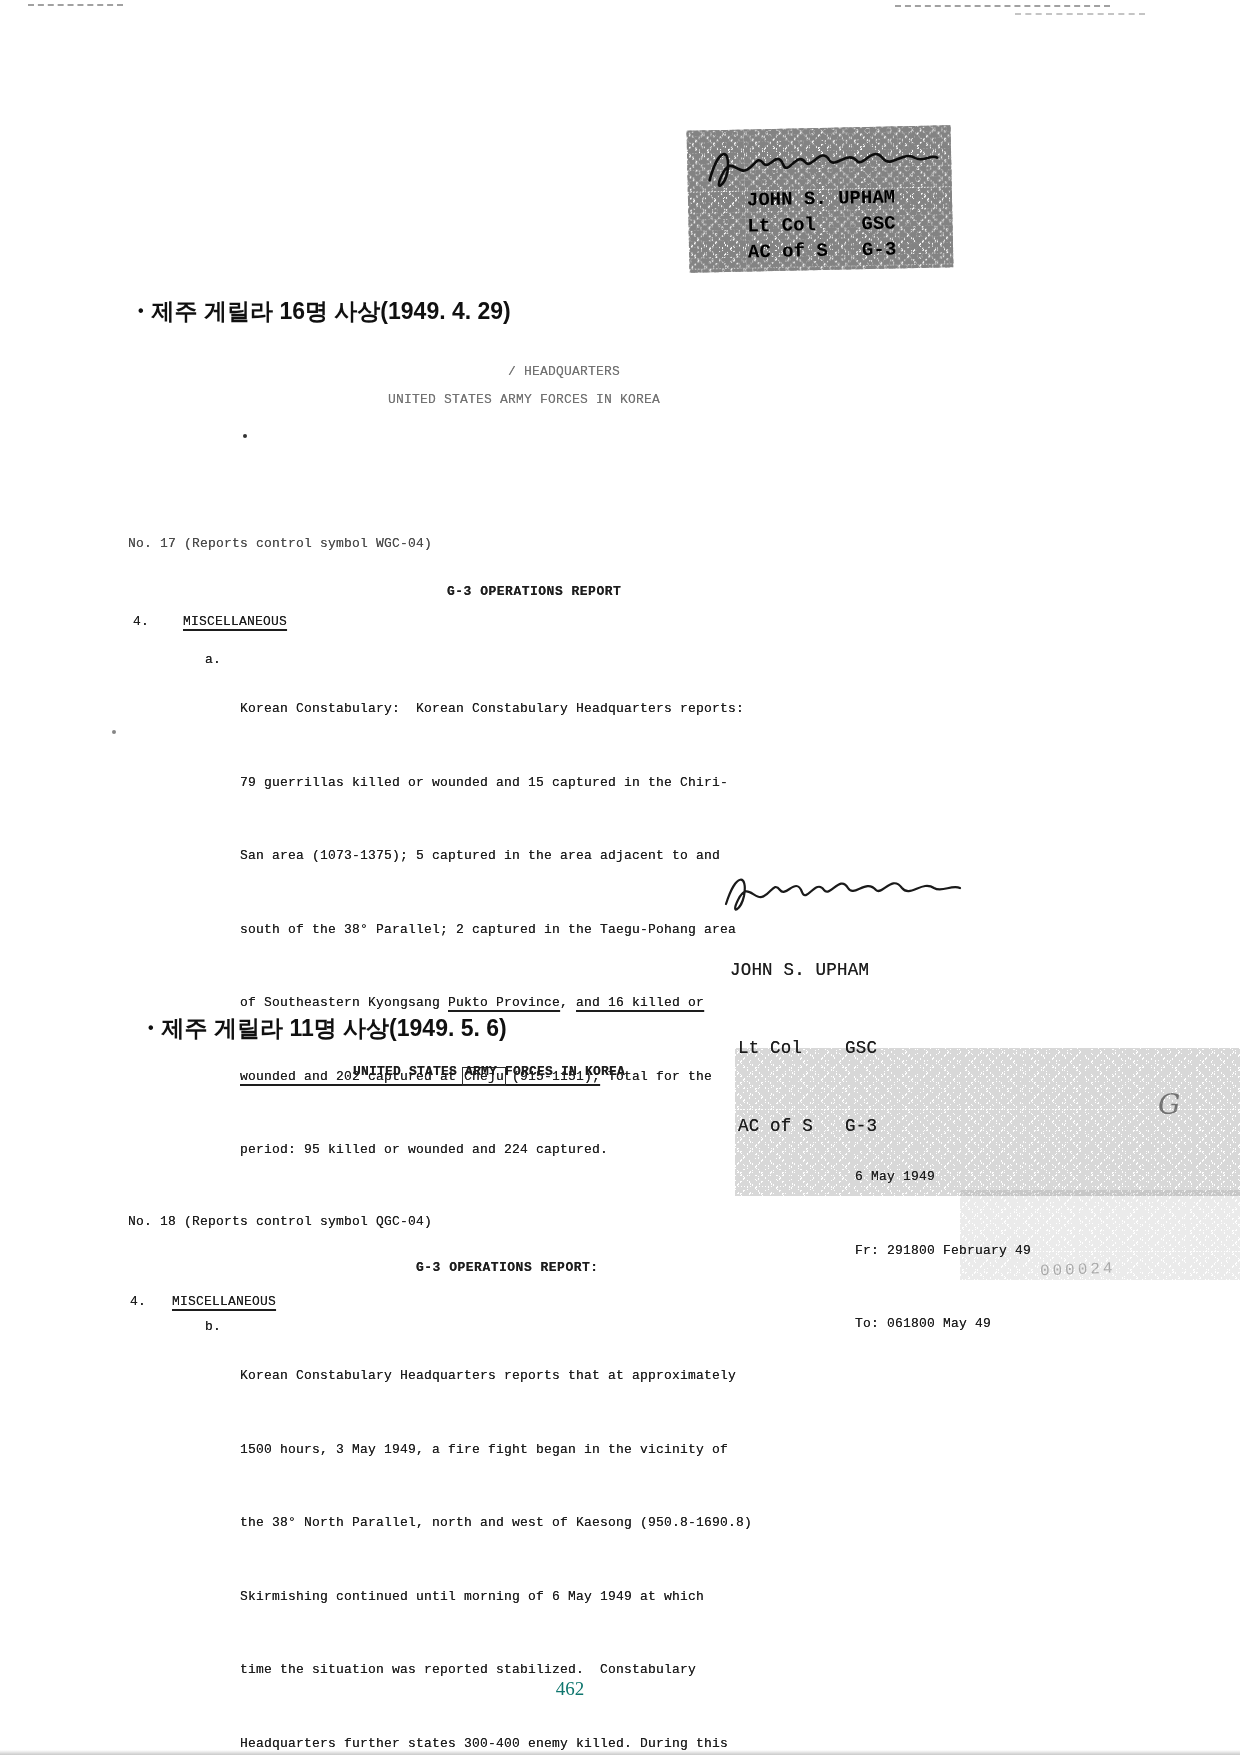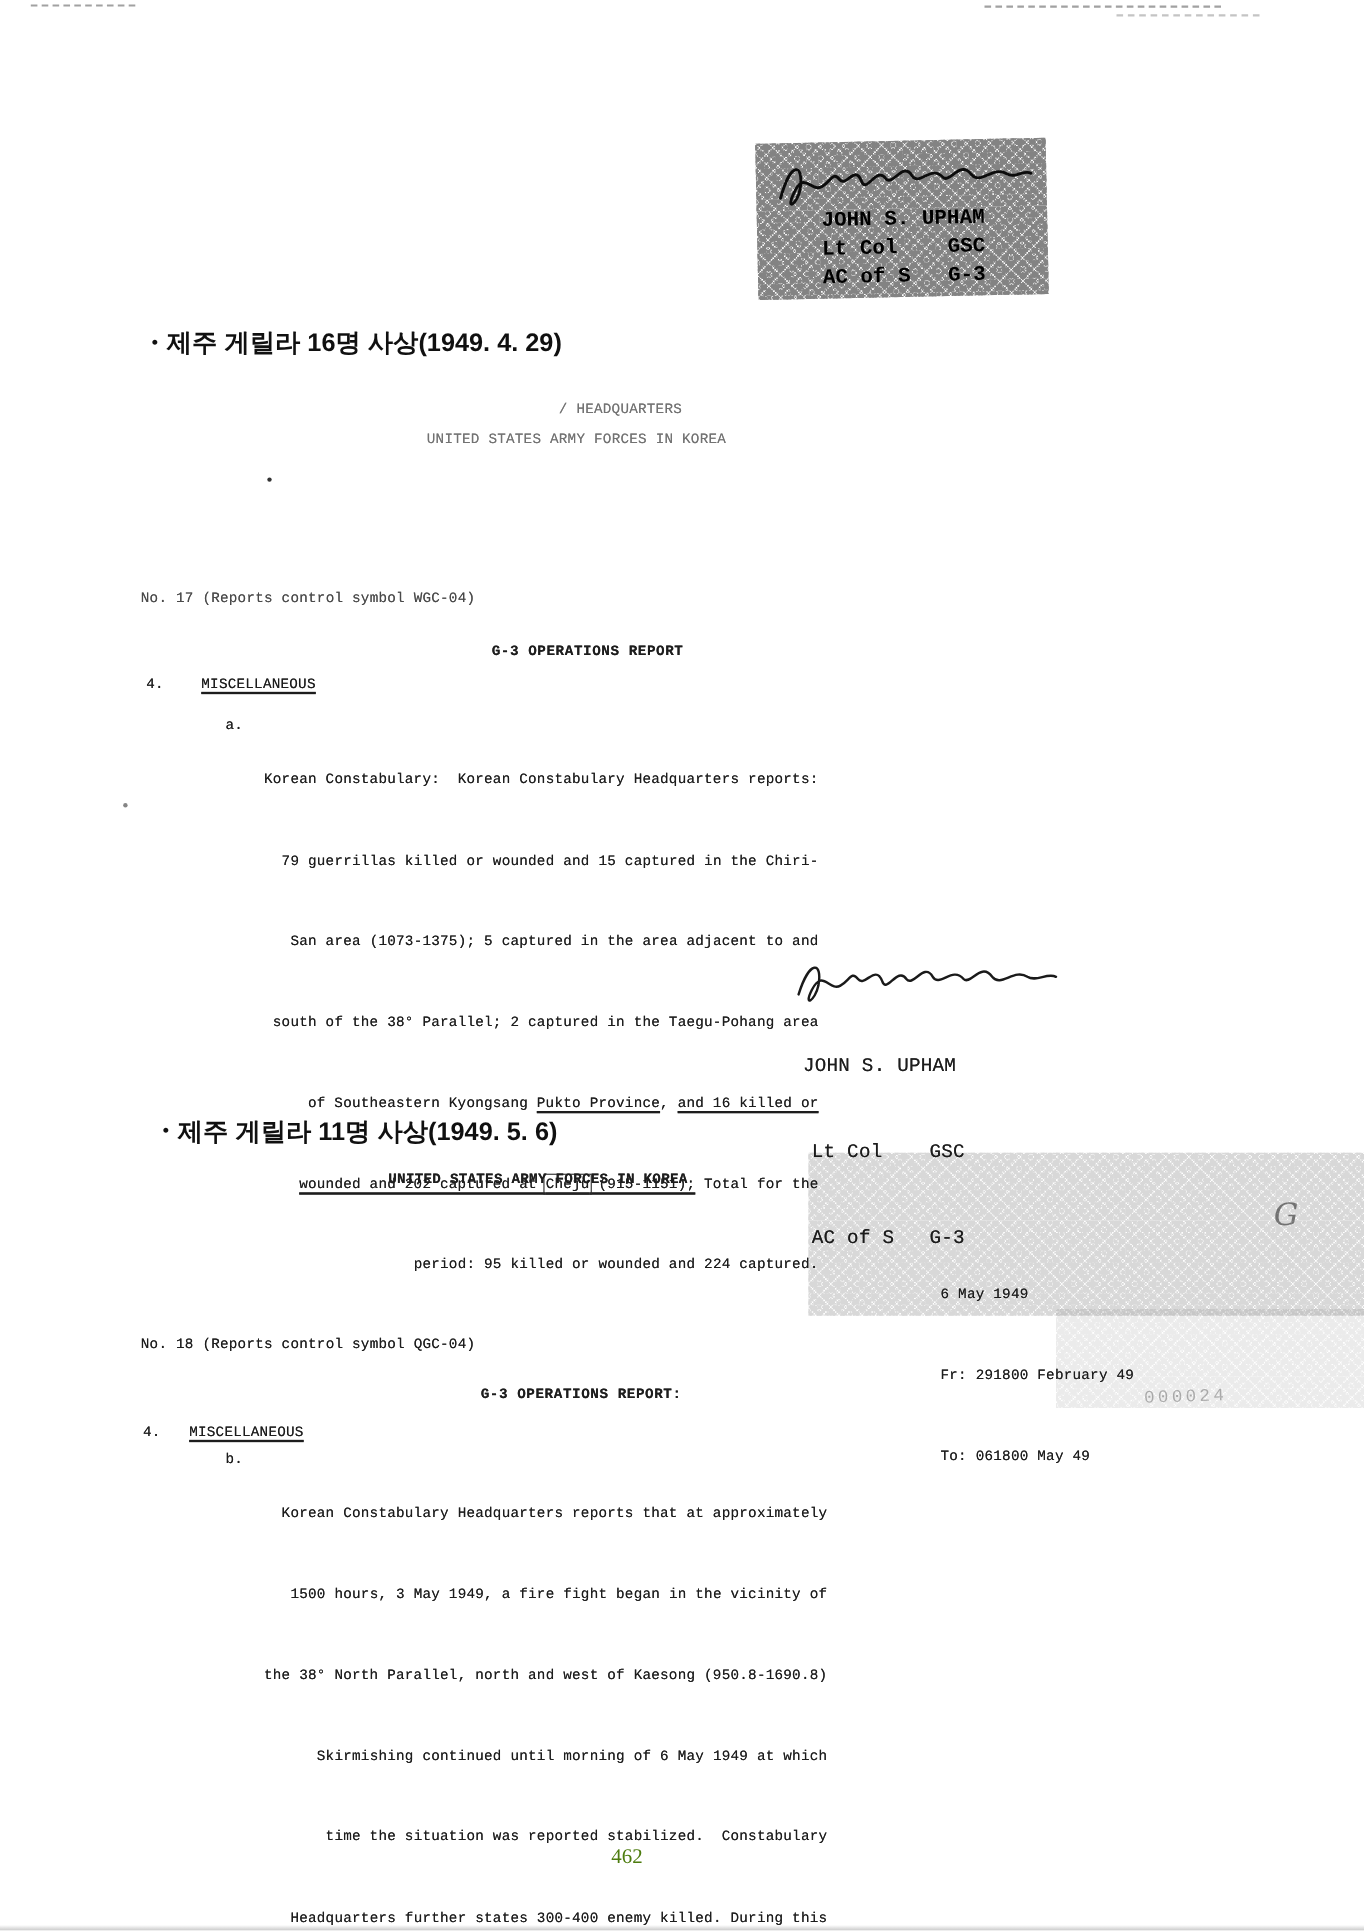--- a/index.html
+++ b/index.html
@@ -21,39 +21,39 @@
   .center-title{
     text-decoration-thickness:1.5px;text-underline-offset:4px;
     font-weight:700;letter-spacing:.5px;
   }
   .ul{
     text-decoration:underline;text-decoration-thickness:1.5px;text-underline-offset:4px;
   }
   .boxed{
     outline:1.6px solid #2b2b2b;outline-offset:1px;
   }
-  .para .ln{height:24.5px;text-align:right;}
+  .para .ln{height:24.5px;}
   .stamp{
     transform:rotate(-1.2deg);
   }
   .noise{
     background:
       repeating-conic-gradient(#141414 0 25%, transparent 0 50%) 0 0/3px 3px,
       repeating-conic-gradient(#141414 0 25%, transparent 0 50%) 1px 2px/7px 7px,
       repeating-conic-gradient(#141414 0 25%, transparent 0 50%) 2px 1px/11px 11px;
   }
   .noise-dark{opacity:.52;}
   .noise-light{opacity:.16;}
   .stamp-text{font-weight:700;font-size:19px;line-height:26px;color:#000;white-space:pre;text-align:center;}
   .sig-block{font-size:17.5px;line-height:26px;white-space:pre;}
   .dash-art{border-top:2px dashed #8a8a8a;opacity:.8;}
   .dot-art{width:4px;height:4px;border-radius:50%;background:#333;}
   .artifact-num{opacity:.32;letter-spacing:3px;font-size:16px;transform:rotate(-2deg);}
   .g-mark{font-family:"DejaVu Serif",serif;font-style:italic;font-size:28px;opacity:.55;}
-  .pagenum{font-family:"Liberation Serif","DejaVu Serif",serif;font-size:19px;color:#4d7c0f;}
+  .pagenum{font-family:"Liberation Serif","DejaVu Serif",serif;font-size:19px;color:#0f766e;}
   .bottom-edge{left:0;bottom:0;width:100%;height:5px;background:linear-gradient(#fff,#c9c9c9);}
   svg.sig{overflow:visible;}
 </style>
 </head>
 <body>
 
 <div class="page">
 
   <div class="abs dash-art" style="left:28px;top:4px;width:95px;"></div>
   <div class="abs dash-art" style="left:895px;top:5px;width:215px;"></div>
@@ -115,21 +115,21 @@
   <div class="abs g-mark" style="left:1158px;top:1088px;">G</div>
 
   <div class="abs mono typew" style="left:855px;top:1116px;">
     <div>6 May 1949</div>
     <div>Fr: 291800 February 49</div>
     <div>To: 061800 May 49</div>
   </div>
 
   <div class="abs mono typew" style="left:128px;top:1210px;">No. 18 (Reports control symbol QGC-04)</div>
 
-  <div class="abs mono typew center-title" style="left:437px;top:1256px;">G-3 OPERATIONS REPORT:</div>
+  <div class="abs mono typew center-title" style="left:416px;top:1256px;">G-3 OPERATIONS REPORT:</div>
 
   <div class="abs mono artifact-num" style="left:1040px;top:1258px;">000024</div>
 
   <div class="abs mono typew" style="left:130px;top:1290px;">4.</div>
   <div class="abs mono typew ul" style="left:172px;top:1290px;">MISCELLANEOUS</div>
 
   <div class="abs mono typew" style="left:205px;top:1315px;">b.</div>
   <div class="abs mono typew para" style="left:240px;top:1315px;">
     <div class="ln">Korean Constabulary Headquarters reports that at approximately</div>
     <div class="ln">1500 hours, 3 May 1949, a fire fight began in the vicinity of</div>

